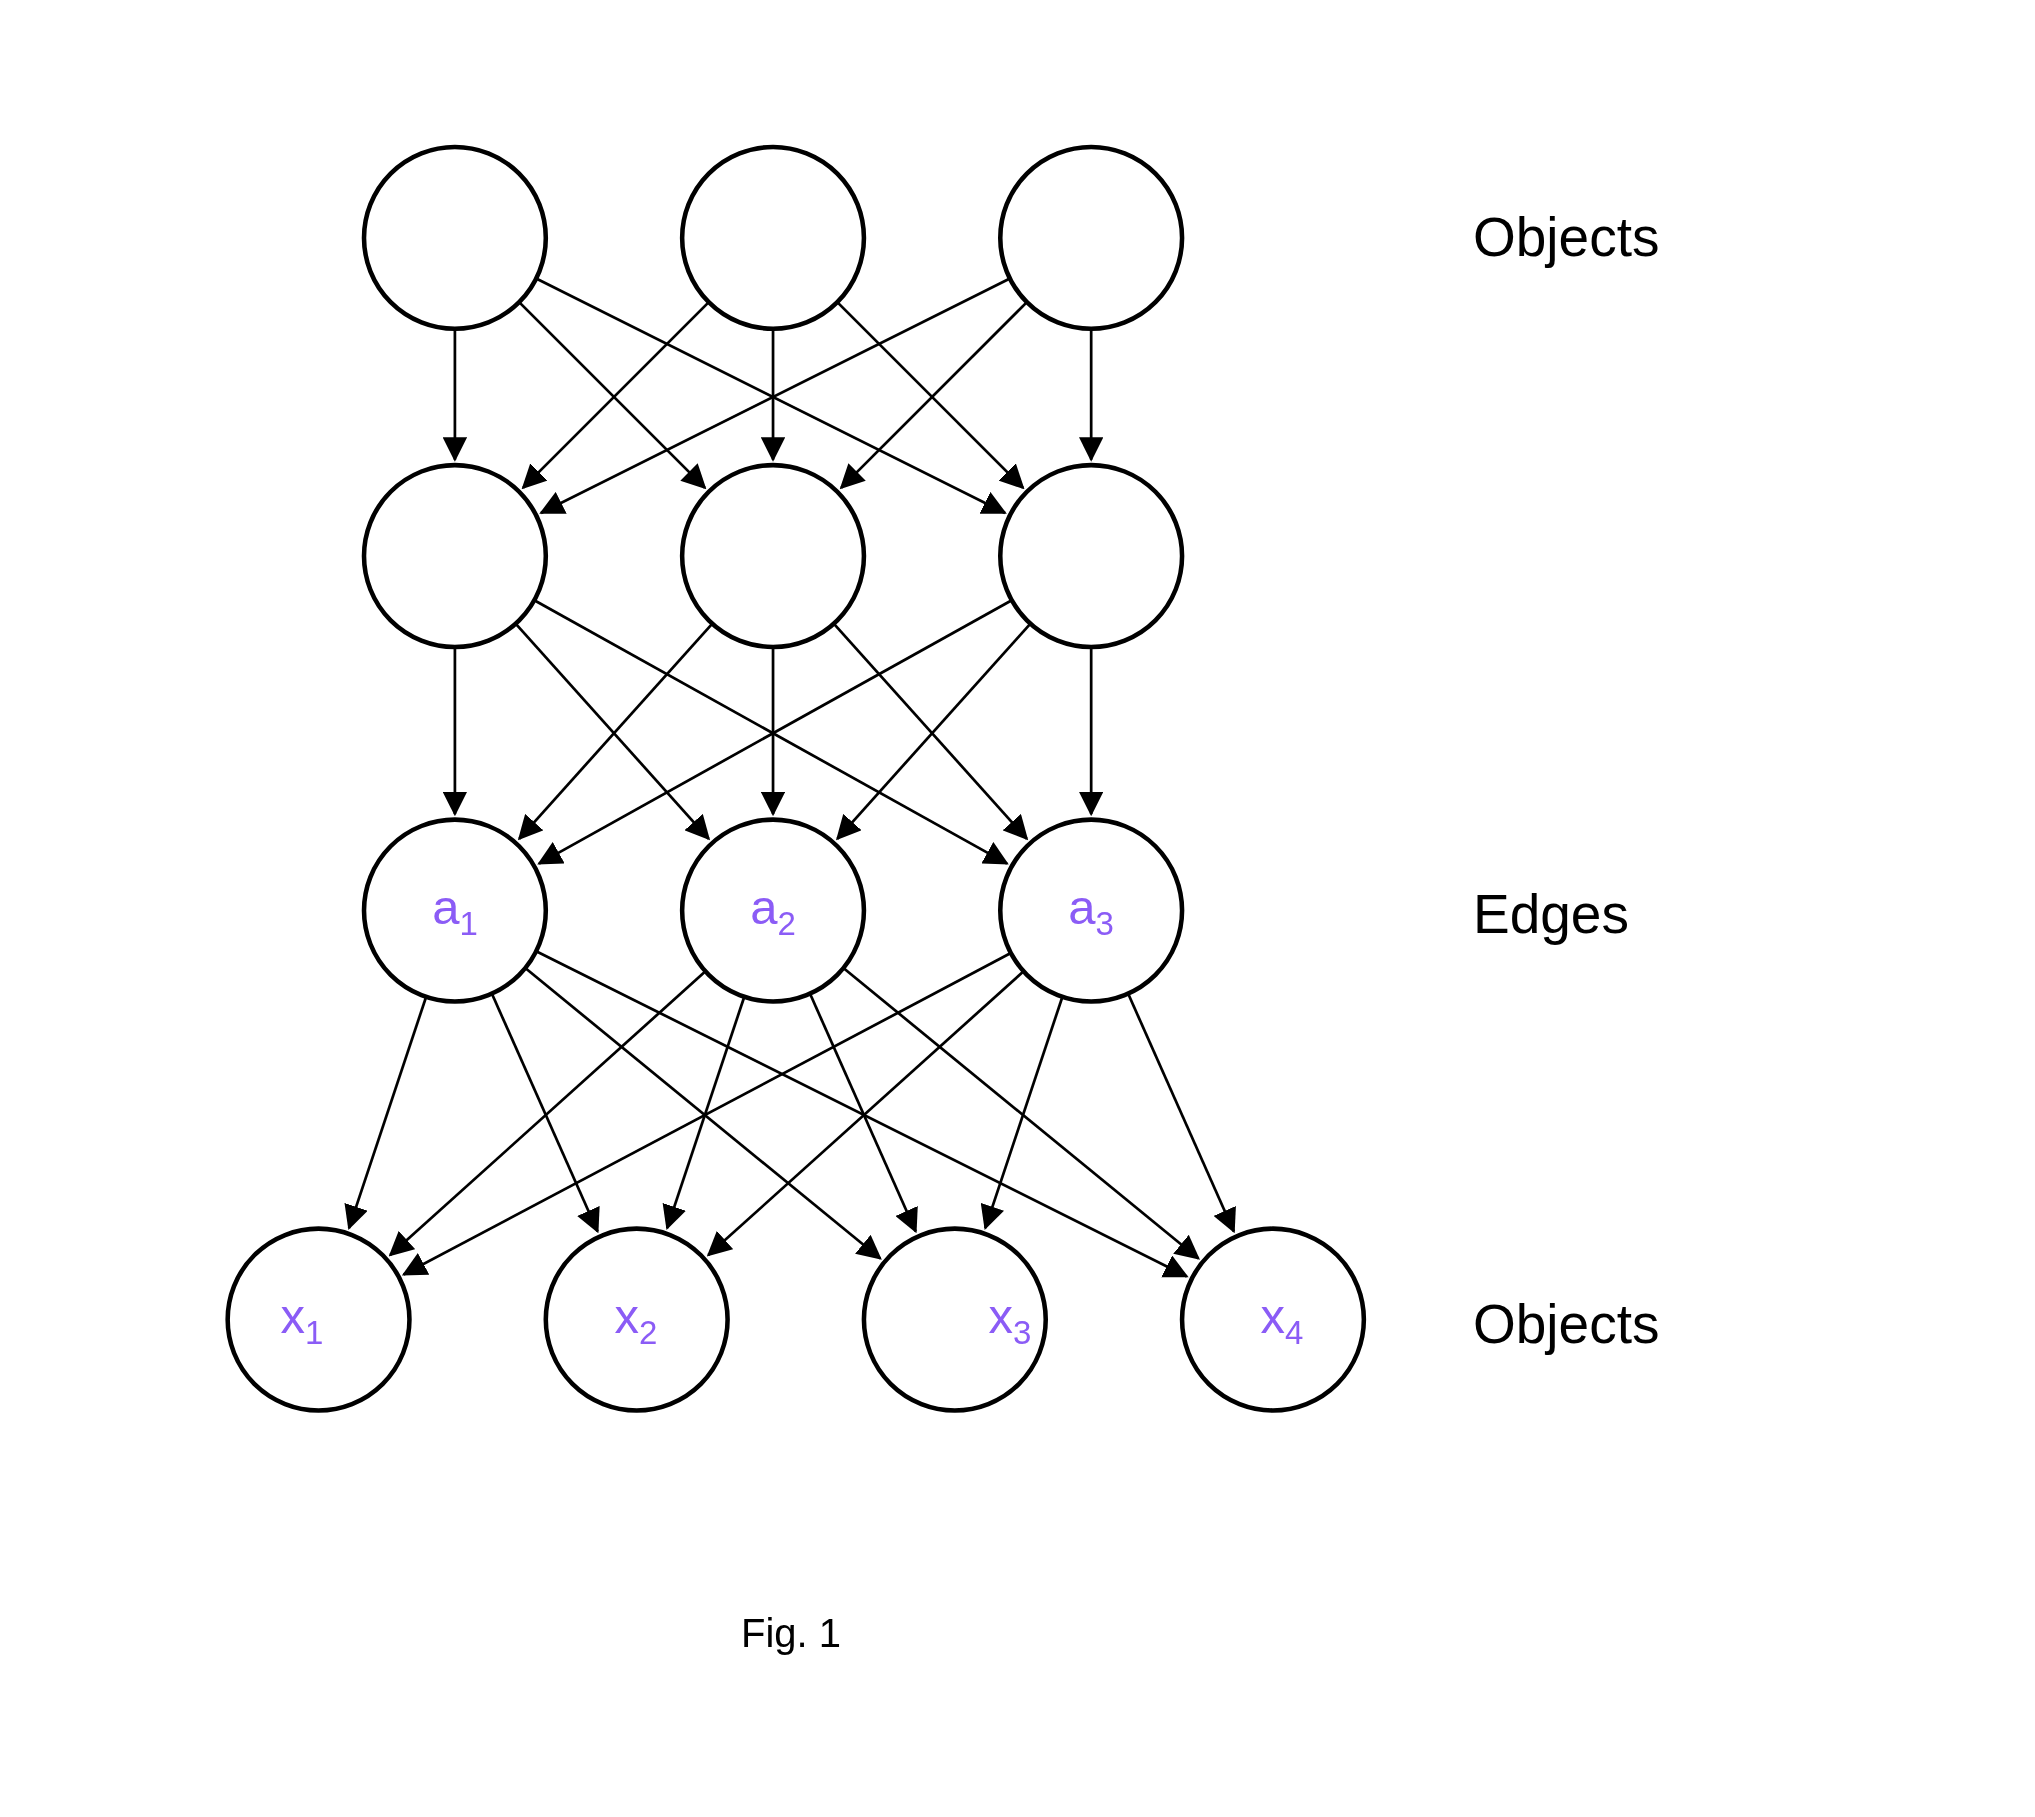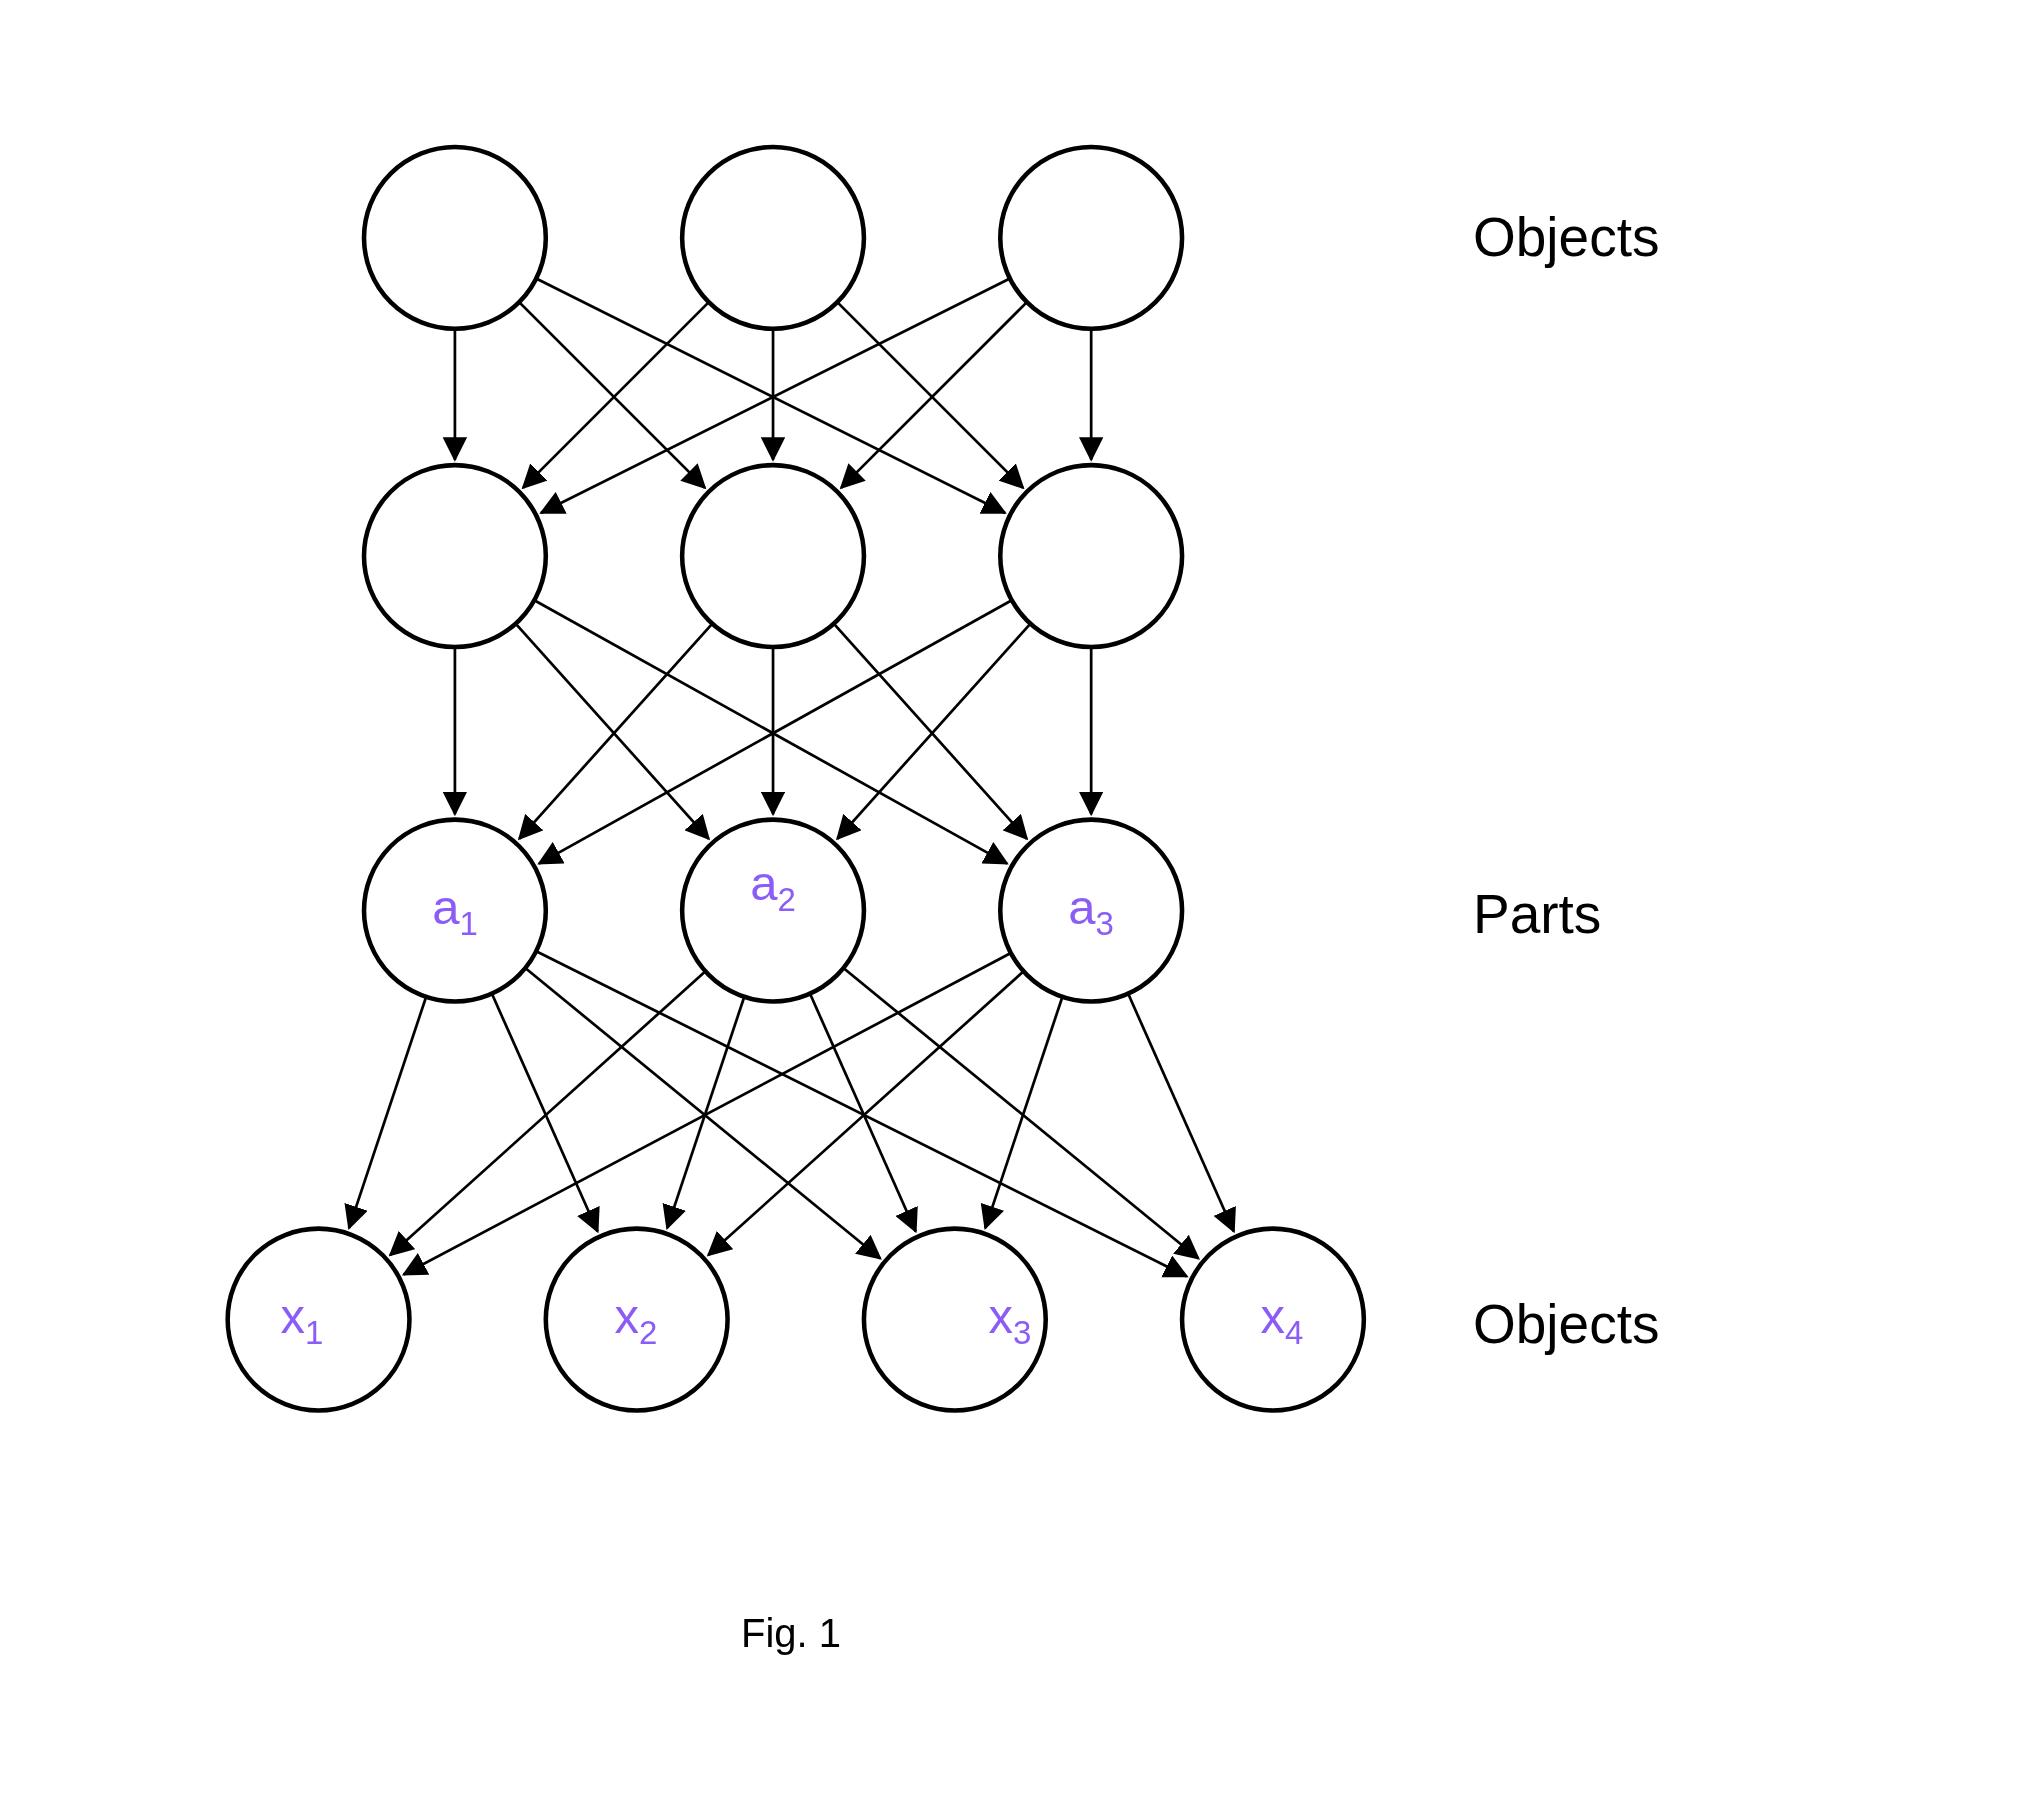--- a/index.html
+++ b/index.html
@@ -98,26 +98,26 @@
         <circle cx="850" cy="950" r="100"></circle>
         <circle cx="1200" cy="950" r="100"></circle>
         <circle cx="350" cy="1400" r="100"></circle>
         <circle cx="700" cy="1400" r="100"></circle>
         <circle cx="1050" cy="1400" r="100"></circle>
         <circle cx="1400" cy="1400" r="100"></circle>
       </g>
   </svg>
 
   <div class="layer-label" style="left:1473px; top:159px;">Objects</div>
-  <div class="layer-label" style="left:1473px; top:836px;">Parts</div>
+  <div class="layer-label" style="left:1473px; top:836px;">Edges</div>
   <div class="layer-label" style="left:1473px; top:1246px;">Objects</div>
 
   <div id="node-labels">
       <div class="node-label" style="left: 455px; top: 864px;"><span>a</span><sub>1</sub></div>
-      <div class="node-label" style="left: 773px; top: 840px;"><span>a</span><sub>2</sub></div>
+      <div class="node-label" style="left: 773px; top: 864px;"><span>a</span><sub>2</sub></div>
       <div class="node-label" style="left: 1091px; top: 864px;"><span>a</span><sub>3</sub></div>
       <div class="node-label" style="left: 302px; top: 1273px;"><span>x</span><sub>1</sub></div>
       <div class="node-label" style="left: 636px; top: 1273px;"><span>x</span><sub>2</sub></div>
       <div class="node-label" style="left: 1010px; top: 1273px;"><span>x</span><sub>3</sub></div>
       <div class="node-label" style="left: 1282px; top: 1273px;"><span>x</span><sub>4</sub></div>
     </div>
 
   <div class="caption" style="left:791px; top:1564px;">Fig. 1</div>
 </div>
 

